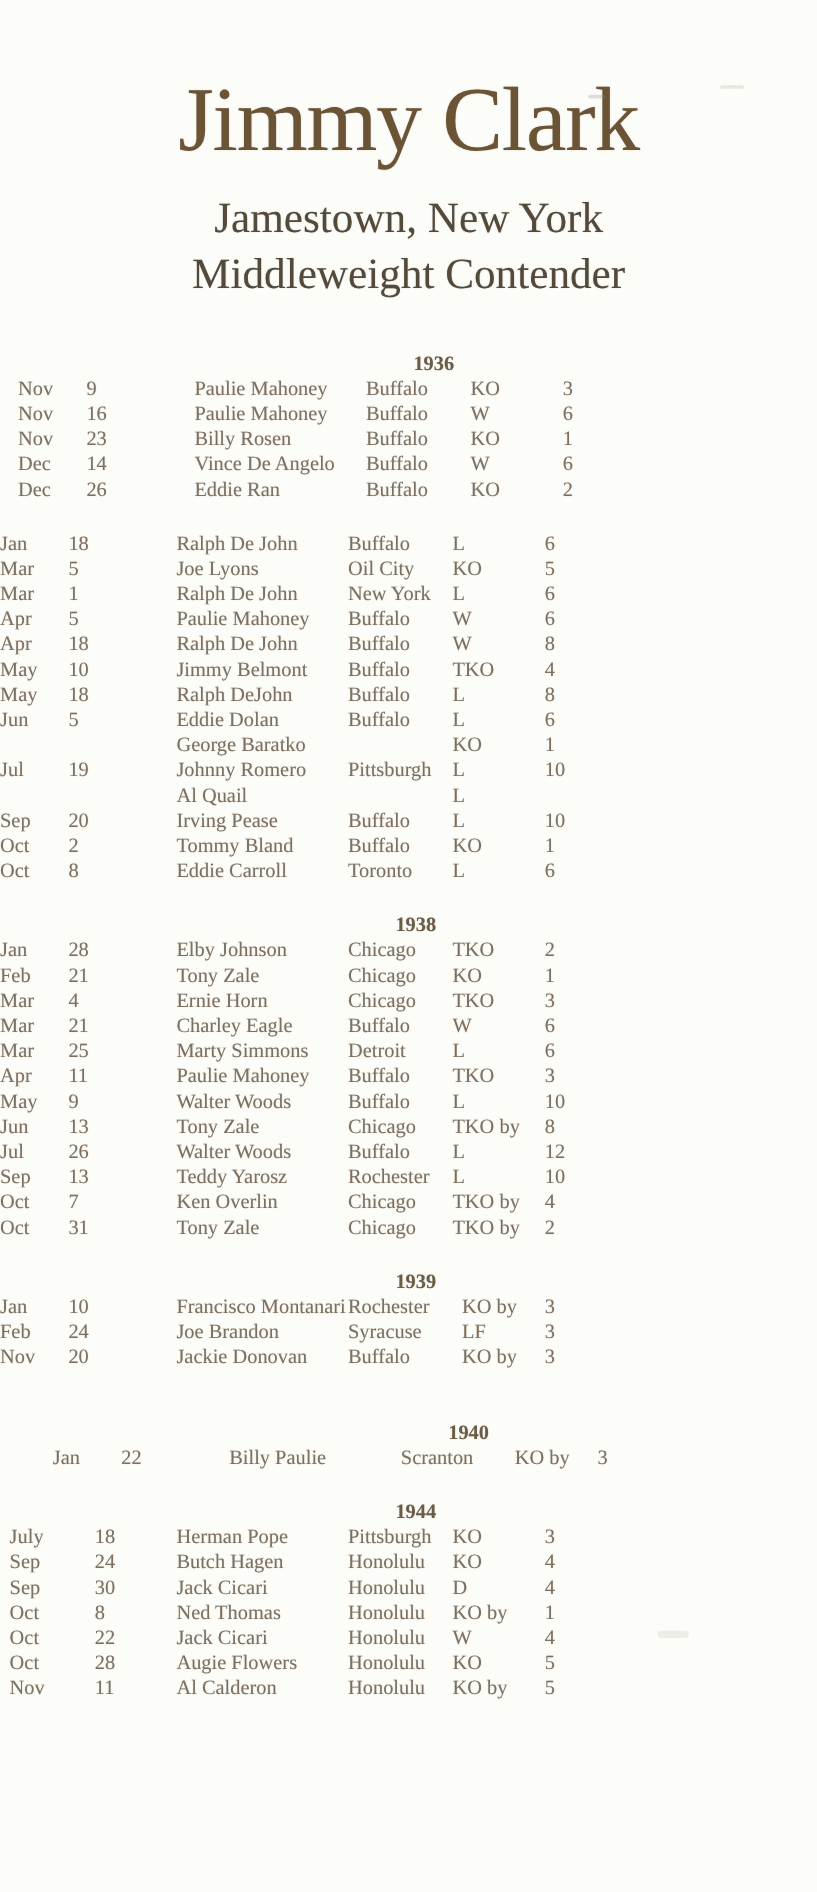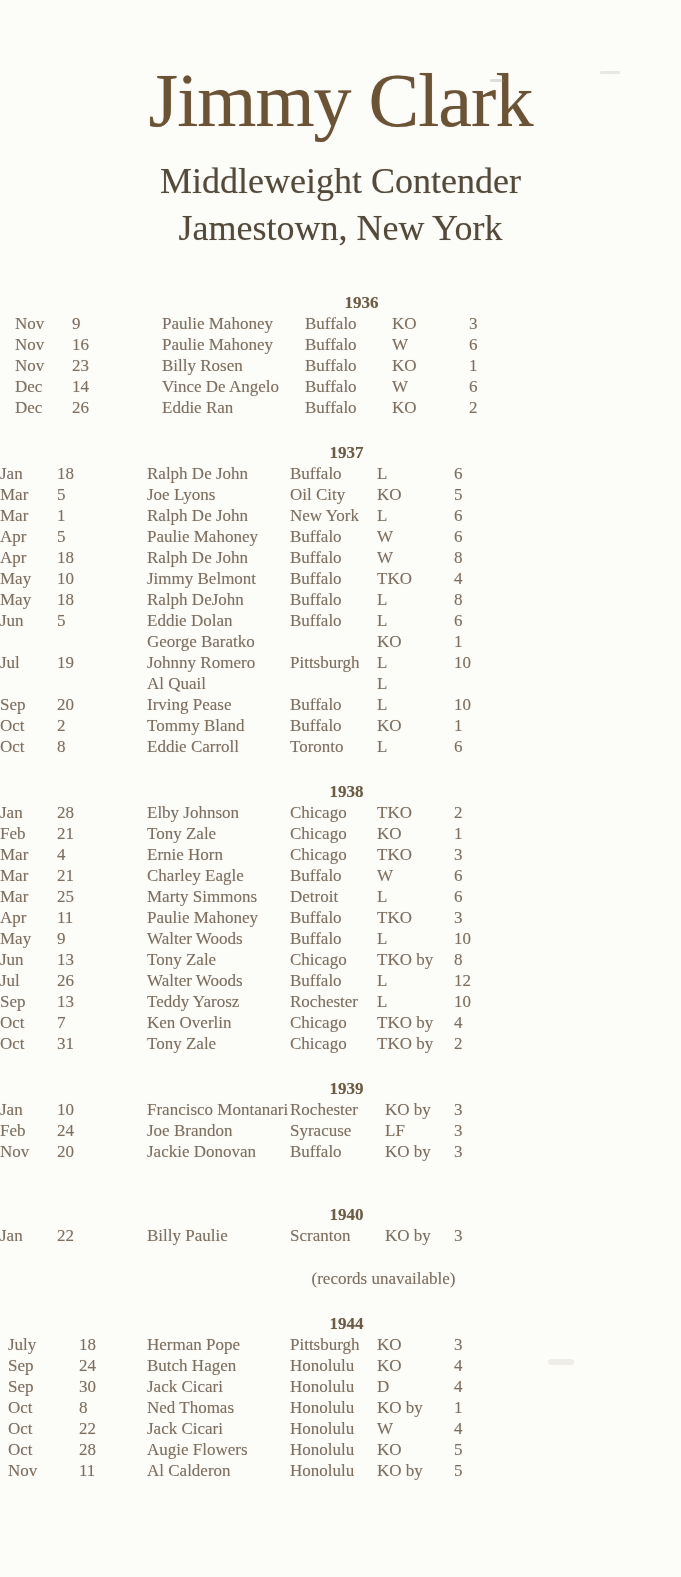--- a/index.html
+++ b/index.html
@@ -28,21 +28,21 @@
     line-height: 47px;
     text-align: center;
     color: var(--subtitle-ink, #544a3b);
     text-shadow: 0 0 1px rgba(84, 74, 59, 0.35);
   }
 
   .record-list { margin-top: 40px; }
 
   .record-section { margin-top: 24px; }
   .record-section:first-child { margin-top: 0; padding-left: 15px; }
-  [data-name="record-section-1940"] { margin-top: 42px; }
+  [data-name="record-section-1940"] { margin-top: 42px; padding-left: 44px; }
 
   .year-heading {
     width: 487px;
     margin-left: 103px;
     text-align: center;
     font-weight: bold;
     font-size: 17px;
     line-height: 21px;
     color: var(--heading-ink, #6a5c45);
     text-shadow: 0 0 1px rgba(106, 92, 69, 0.35);
@@ -86,22 +86,22 @@
 <body>
 
 <div class="page" data-name="scanned-record-page">
   <div class="scan-artifact artifact-a" data-name="scan-artifact"></div>
   <div class="scan-artifact artifact-b" data-name="scan-artifact"></div>
   <div class="scan-artifact artifact-c" data-name="scan-artifact"></div>
 
   <h1 class="doc-title" data-name="page-title">Jimmy Clark</h1>
 
   <div class="doc-subtitle" data-name="page-subtitle">
+    <div data-name="subtitle-hometown">Jamestown, New York</div>
     <div data-name="subtitle-division">Middleweight Contender</div>
-    <div data-name="subtitle-hometown">Jamestown, New York</div>
   </div>
 
   <div class="record-list" data-name="fight-record">
       <section class="record-section" data-name="record-section-1936">
         <div class="year-heading" data-name="year-heading">1936</div>
         <div class="record-row" data-name="fight-row">
           <span class="cell cell-month" data-name="fight-month">Nov</span>
           <span class="cell cell-day" data-name="fight-day">9</span>
           <span class="cell cell-opponent" data-name="fight-opponent">Paulie Mahoney</span>
           <span class="cell cell-city" data-name="fight-city">Buffalo</span>
@@ -135,21 +135,20 @@
         <div class="record-row" data-name="fight-row">
           <span class="cell cell-month" data-name="fight-month">Dec</span>
           <span class="cell cell-day" data-name="fight-day">26</span>
           <span class="cell cell-opponent" data-name="fight-opponent">Eddie Ran</span>
           <span class="cell cell-city" data-name="fight-city">Buffalo</span>
           <span class="cell cell-result" data-name="fight-result">KO</span>
           <span class="cell cell-rounds" data-name="fight-rounds">2</span>
         </div>
       </section>
       <section class="record-section" data-name="record-section-1937">
-        <div class="year-heading" data-name="year-heading">1937</div>
         <div class="record-row" data-name="fight-row">
           <span class="cell cell-month" data-name="fight-month">Jan</span>
           <span class="cell cell-day" data-name="fight-day">18</span>
           <span class="cell cell-opponent" data-name="fight-opponent">Ralph De John</span>
           <span class="cell cell-city" data-name="fight-city">Buffalo</span>
           <span class="cell cell-result" data-name="fight-result">L</span>
           <span class="cell cell-rounds" data-name="fight-rounds">6</span>
         </div>
         <div class="record-row" data-name="fight-row">
           <span class="cell cell-month" data-name="fight-month">Mar</span>
@@ -386,21 +385,20 @@
         <div class="year-heading" data-name="year-heading">1940</div>
         <div class="record-row" data-name="fight-row">
           <span class="cell cell-month" data-name="fight-month">Jan</span>
           <span class="cell cell-day" data-name="fight-day">22</span>
           <span class="cell cell-opponent" data-name="fight-opponent">Billy Paulie</span>
           <span class="cell cell-city" data-name="fight-city">Scranton</span>
           <span class="cell cell-result" data-name="fight-result">KO by</span>
           <span class="cell cell-rounds" data-name="fight-rounds">3</span>
         </div>
       </section>
-      <div class="records-note" data-name="records-unavailable-note">(records unavailable)</div>
       <section class="record-section" data-name="record-section-1944">
         <div class="year-heading" data-name="year-heading">1944</div>
         <div class="record-row" data-name="fight-row">
           <span class="cell cell-month" data-name="fight-month">July</span>
           <span class="cell cell-day" data-name="fight-day">18</span>
           <span class="cell cell-opponent" data-name="fight-opponent">Herman Pope</span>
           <span class="cell cell-city" data-name="fight-city">Pittsburgh</span>
           <span class="cell cell-result" data-name="fight-result">KO</span>
           <span class="cell cell-rounds" data-name="fight-rounds">3</span>
         </div>

